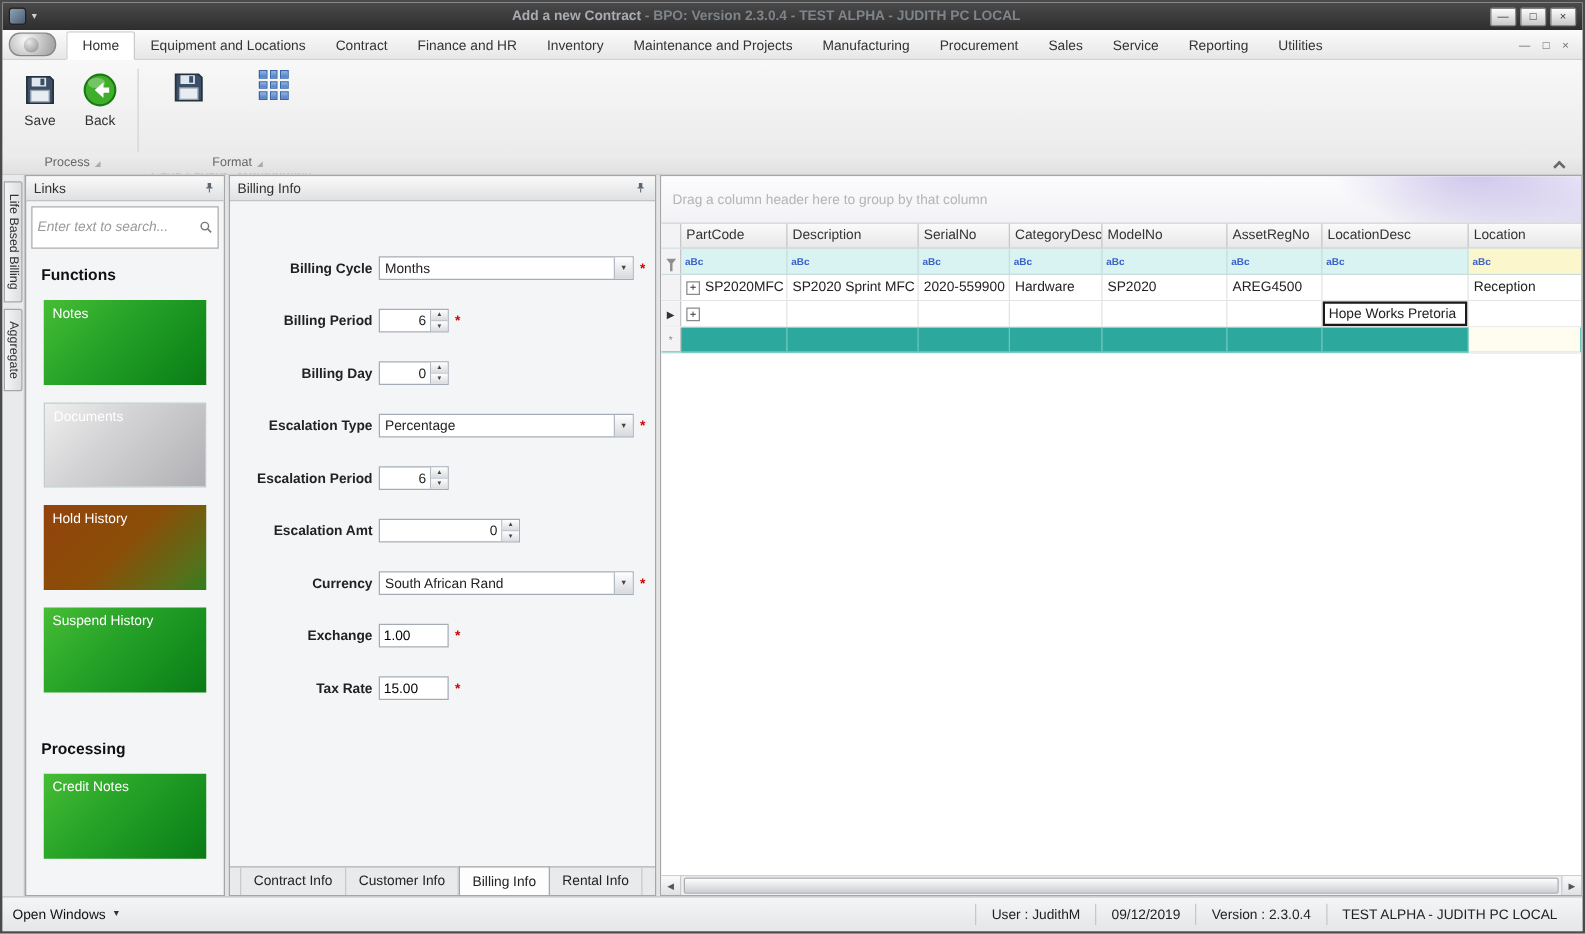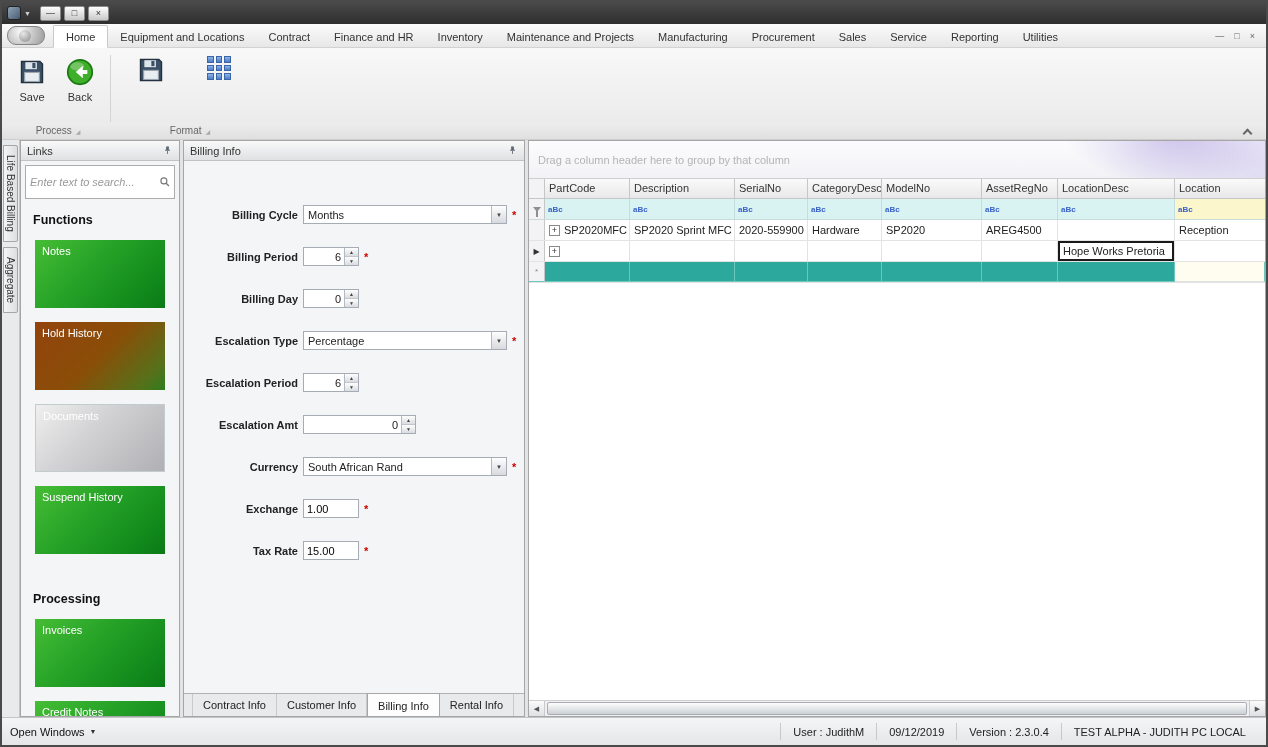--- a/index.html
+++ b/index.html
@@ -131,20 +131,23 @@
   .pin-svg,.mag-svg{display:block;}
 </style>
 </head>
 <body>
 
 <div class="window">
 
   <div class="titlebar">
     <div class="app-ico"></div>
     <span class="qa-arrow">▼</span>
+    <div class="title-text">
+      <span class="title-main">Add a new Contract</span><span class="title-sub"> - BPO: Version 2.3.0.4 - TEST ALPHA - JUDITH PC LOCAL</span>
+    </div>
     <div class="tb-btn">—</div>
     <div class="tb-btn">□</div>
     <div class="tb-btn">×</div>
   </div>
 
   <div class="ribbon-tabs">
     <div class="app-button"></div>
     <div class="rtab active">Home</div>
     <div class="rtab">Equipment and Locations</div>
     <div class="rtab">Contract</div>
@@ -249,25 +252,24 @@
         <span>
           <svg class="mag-svg" width="12" height="12" viewBox="0 0 16 16">
               <circle cx="6.5" cy="6.5" r="4" fill="none" stroke="#777" stroke-width="1.5"></circle>
               <line x1="9.6" y1="9.6" x2="13.2" y2="13.2" stroke="#777" stroke-width="1.8"></line>
             </svg>
         </span>
       </div>
       <div class="links-body">
         <div class="links-heading">Functions</div>
         <div class="link-btn green">Notes</div>
+        <div class="link-btn gray">Documents</div>
         <div class="link-btn brown">Hold History</div>
-        <div class="link-btn gray">Documents</div>
         <div class="link-btn green">Suspend History</div>
         <div class="links-heading second">Processing</div>
-        <div class="link-btn green">Invoices</div>
         <div class="link-btn green">Credit Notes</div>
       </div>
     </div>
 
     <div class="splitter"></div>
 
     <div class="panel billing-panel">
       <div class="panel-header">
         <span>Billing Info</span>
         <span class="pin">

